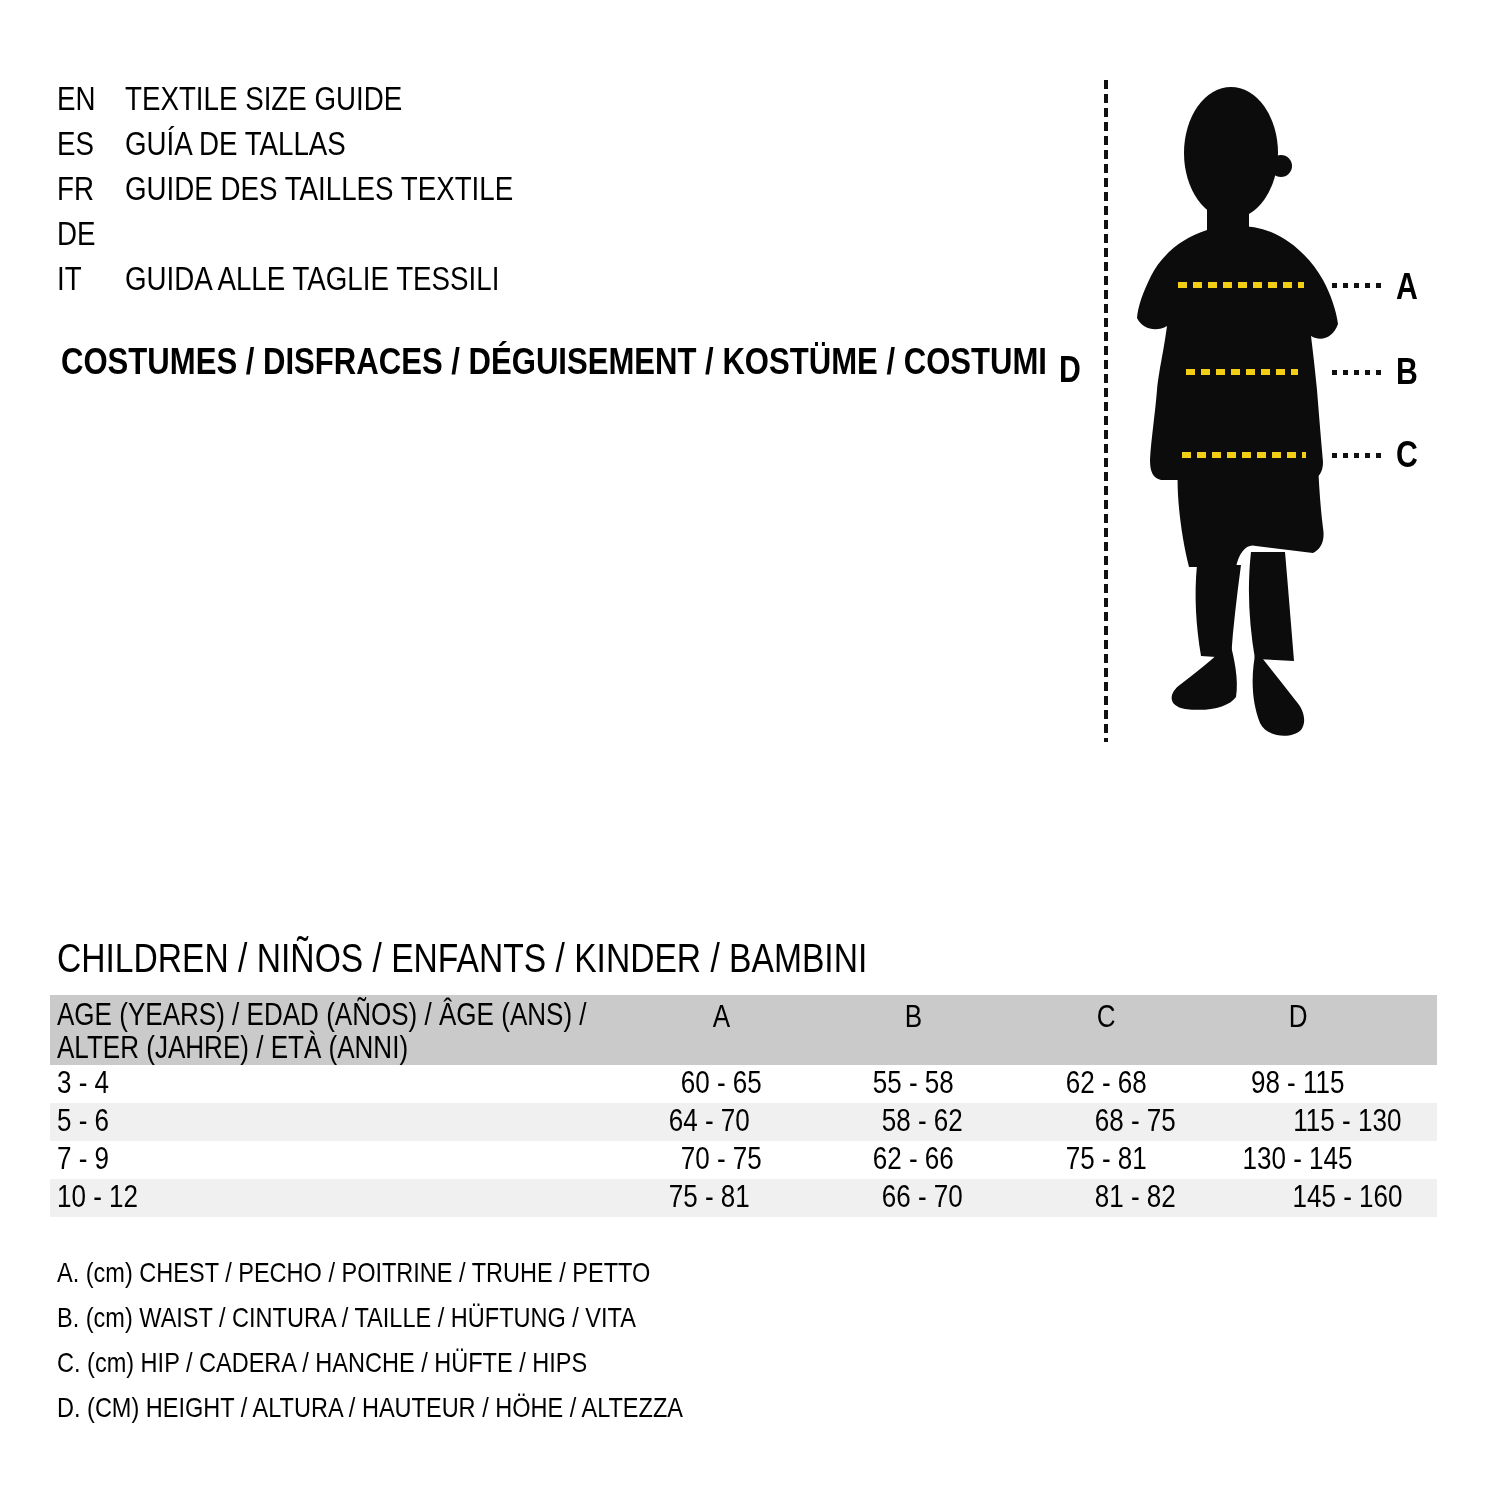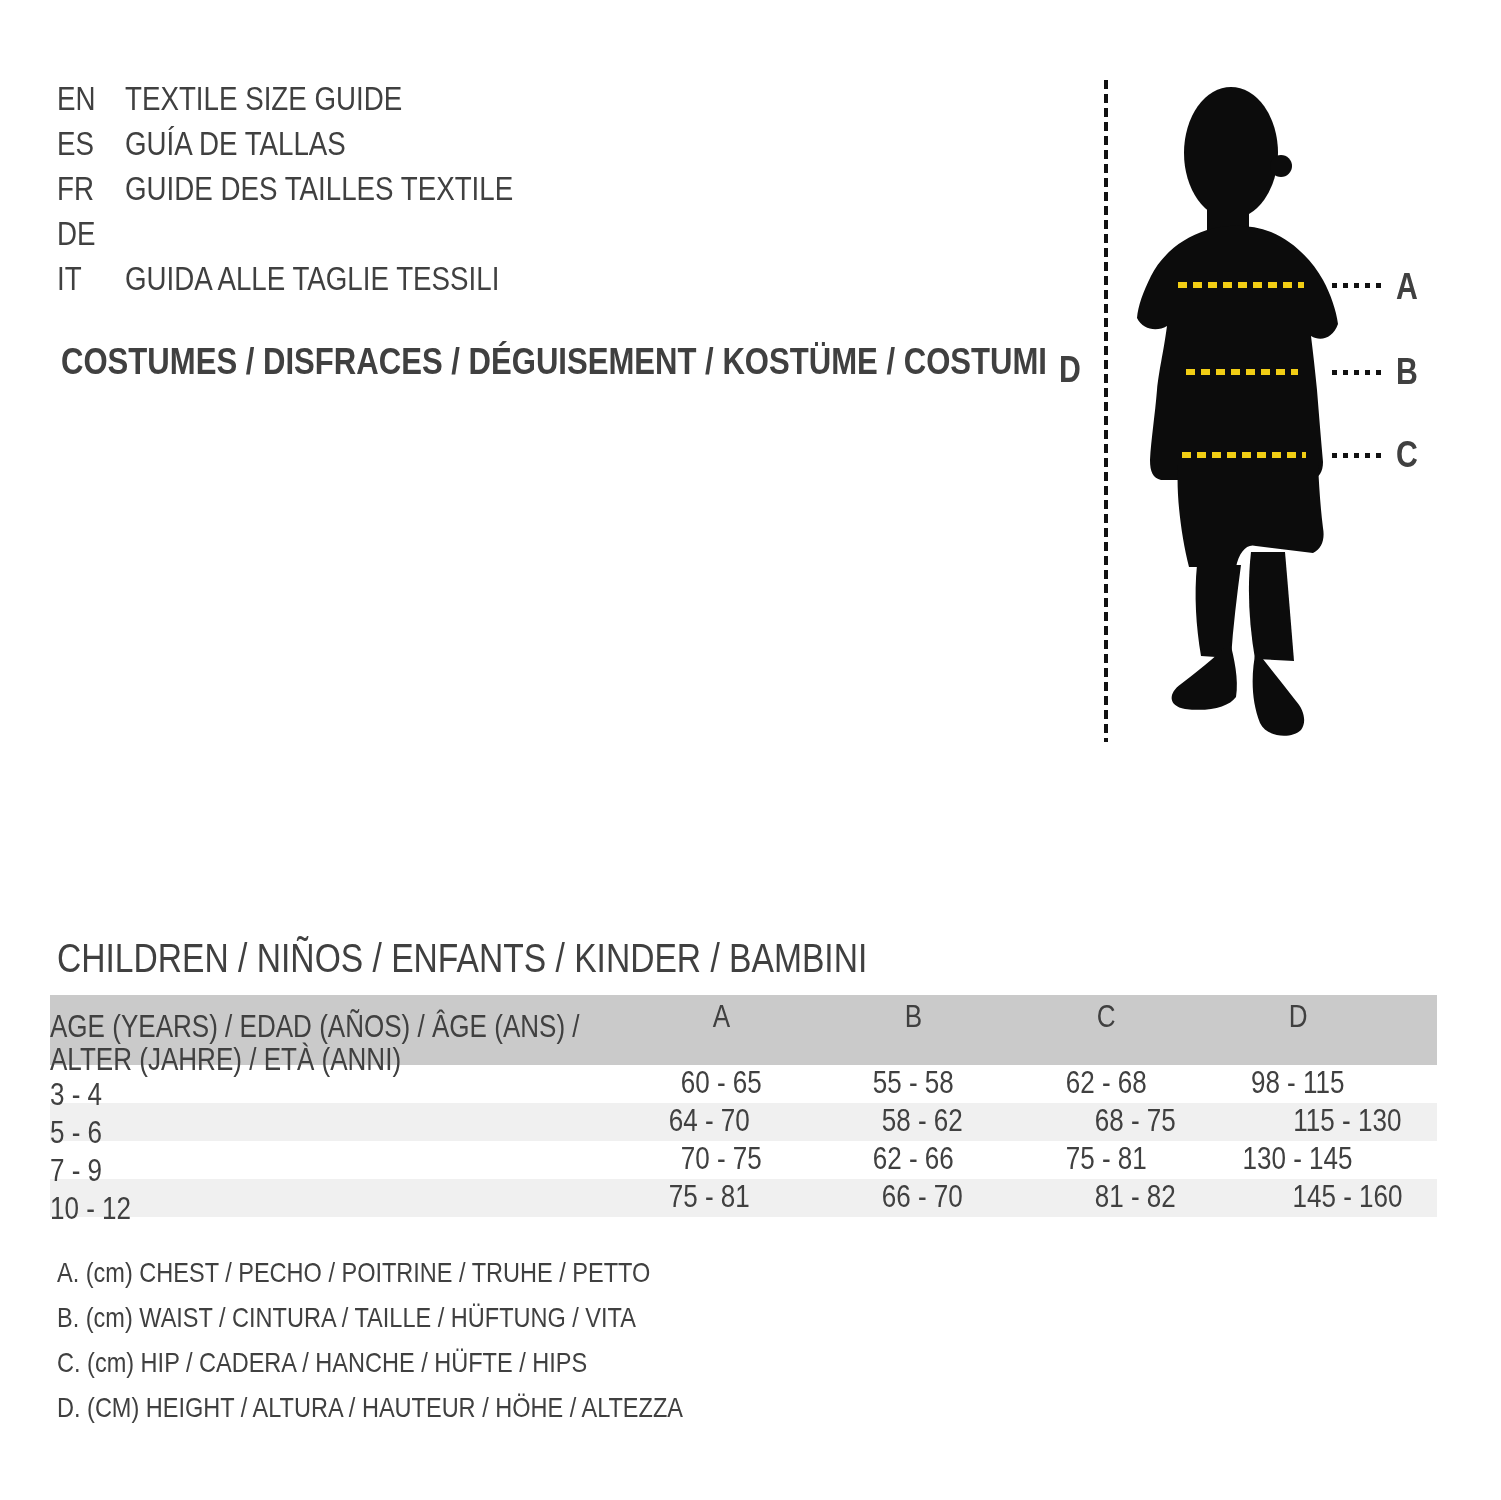--- a/index.html
+++ b/index.html
@@ -1,18 +1,18 @@
 <!DOCTYPE html>
 <html><head>
 <meta charset="utf-8">
 <style>
   html,body{margin:0;padding:0;background:#fff;}
   .canvas{
     position:relative;width:1501px;height:1500px;background:#ffffff;overflow:hidden;
-    font-family:"Liberation Sans","DejaVu Sans",sans-serif;color:#404040;
+    font-family:"Liberation Sans","DejaVu Sans",sans-serif;color:#000000;
   }
   
   .cond{display:inline-block;transform:scaleX(0.84);transform-origin:0 50%;white-space:nowrap;}
   .cond-c{display:inline-block;transform:scaleX(0.84);transform-origin:50% 50%;white-space:nowrap;}
 
   
   .lang-list{position:absolute;left:57px;top:76px;}
   .lang-row{height:45px;line-height:45px;font-size:33px;}
   .lang-code{position:absolute;left:0;}
   .lang-label{position:absolute;left:68px;text-align:center;}
@@ -38,21 +38,21 @@
   .mlabel{position:absolute;left:1396px;font-size:36px;font-weight:bold;line-height:44px;}
   .mlabel-a{top:265px;} .mlabel-b{top:350px;} .mlabel-c{top:433px;}
 
   
   .children-title{position:absolute;left:57px;top:940px;font-size:40px;line-height:36px;}
   .size-table{position:absolute;left:50px;top:995px;width:1387px;font-size:31px;}
   .t-row{display:flex;width:100%;}
   .t-header{background:#cacaca;height:70px;}
   .t-data{height:38px;line-height:35px;}
   .t-data.alt{background:#f0f0f0;gap:34px;}
-  .c-age{width:41.5%;box-sizing:border-box;margin-top:12px;}
+  .c-age{width:41.5%;padding-left:7px;box-sizing:border-box;}
   .c-val{width:13.85%;text-align:center;}
   .t-header .c-age{padding-top:3px;}
   .hdr-line{line-height:33px;}
   .t-header .c-val{padding-top:5px;line-height:33px;}
 
   
   .legend{position:absolute;left:57px;top:1250px;}
   .legend-line{height:45px;line-height:45px;font-size:28px;}
 </style>
 </head>

